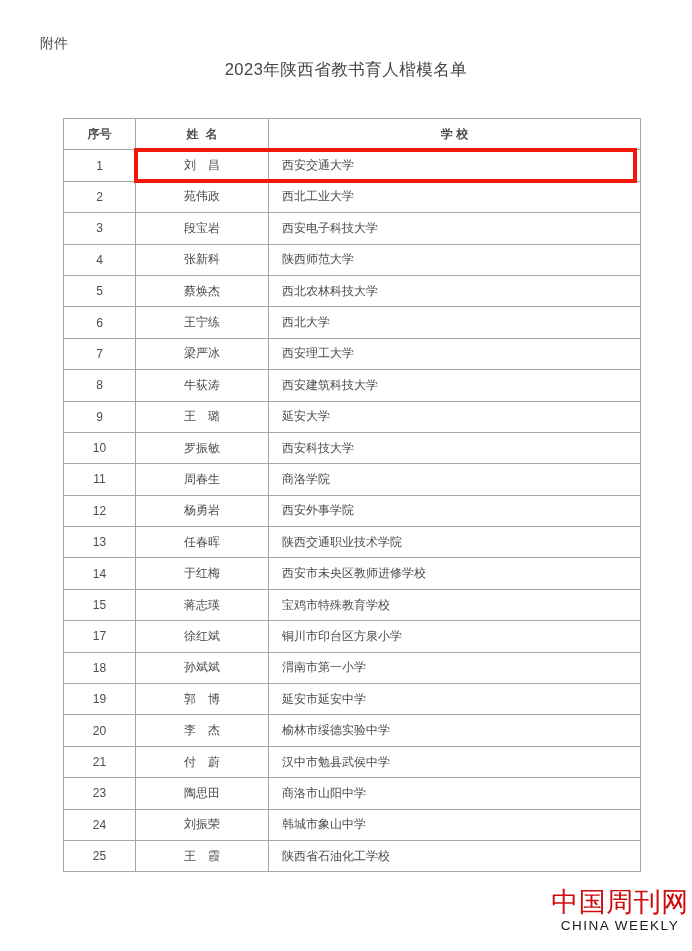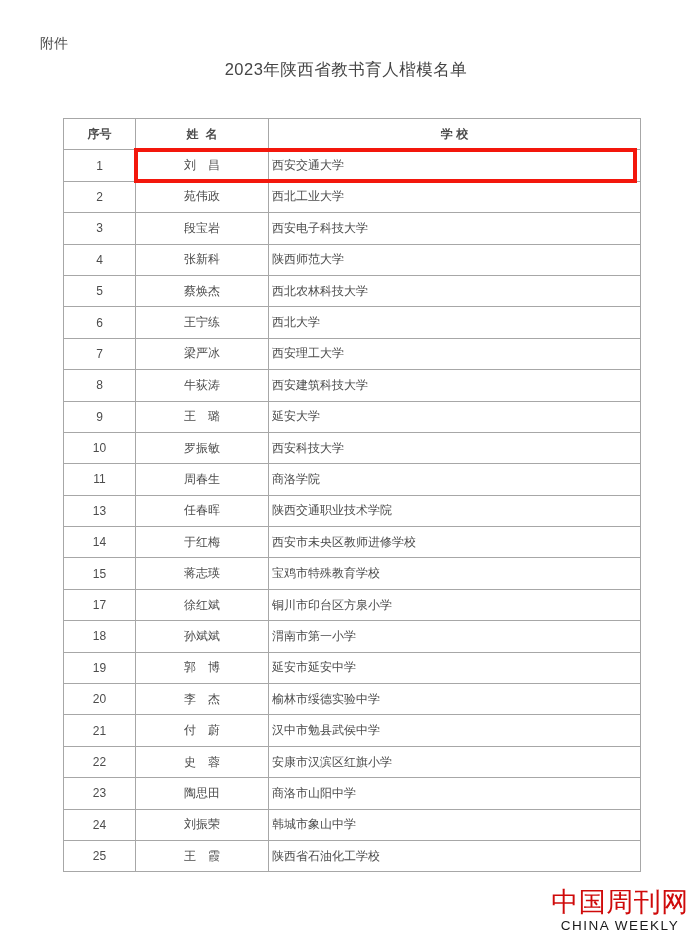--- a/index.html
+++ b/index.html
@@ -41,21 +41,21 @@
     color:var(--text);
     text-align:center;
     vertical-align:middle;
     white-space:nowrap;
     overflow:hidden;
   }
   .roster th{font-weight:bold;}
   .col-num{width:71px;}
   .col-name{width:132px;font-family:Liberation Mono, monospace;}
   .col-school{width:371px;}
-  .roster td.col-school{text-align:left;padding-left:3px;}
+  .roster td.col-school{text-align:left;padding-left:13px;}
   .highlight-box{
     position:absolute;
     left:134px;top:148px;
     width:495px;height:27px;
     border:4px solid var(--highlight);
     pointer-events:none;
     z-index:3;
   }
   .watermark{
     position:absolute;
@@ -148,20 +148,25 @@
           <td class="col-num">10</td>
           <td class="col-name">罗振敏</td>
           <td class="col-school">西安科技大学</td>
         </tr>
         <tr>
           <td class="col-num">11</td>
           <td class="col-name">周春生</td>
           <td class="col-school">商洛学院</td>
         </tr>
         <tr>
+          <td class="col-num">12</td>
+          <td class="col-name">杨勇岩</td>
+          <td class="col-school">西安外事学院</td>
+        </tr>
+        <tr>
           <td class="col-num">13</td>
           <td class="col-name">任春晖</td>
           <td class="col-school">陕西交通职业技术学院</td>
         </tr>
         <tr>
           <td class="col-num">14</td>
           <td class="col-name">于红梅</td>
           <td class="col-school">西安市未央区教师进修学校</td>
         </tr>
         <tr>
@@ -186,25 +191,20 @@
         </tr>
         <tr>
           <td class="col-num">20</td>
           <td class="col-name">李　杰</td>
           <td class="col-school">榆林市绥德实验中学</td>
         </tr>
         <tr>
           <td class="col-num">21</td>
           <td class="col-name">付　蔚</td>
           <td class="col-school">汉中市勉县武侯中学</td>
-        </tr>
-        <tr>
-          <td class="col-num">22</td>
-          <td class="col-name">史　蓉</td>
-          <td class="col-school">安康市汉滨区红旗小学</td>
         </tr>
         <tr>
           <td class="col-num">23</td>
           <td class="col-name">陶思田</td>
           <td class="col-school">商洛市山阳中学</td>
         </tr>
         <tr>
           <td class="col-num">24</td>
           <td class="col-name">刘振荣</td>
           <td class="col-school">韩城市象山中学</td>

